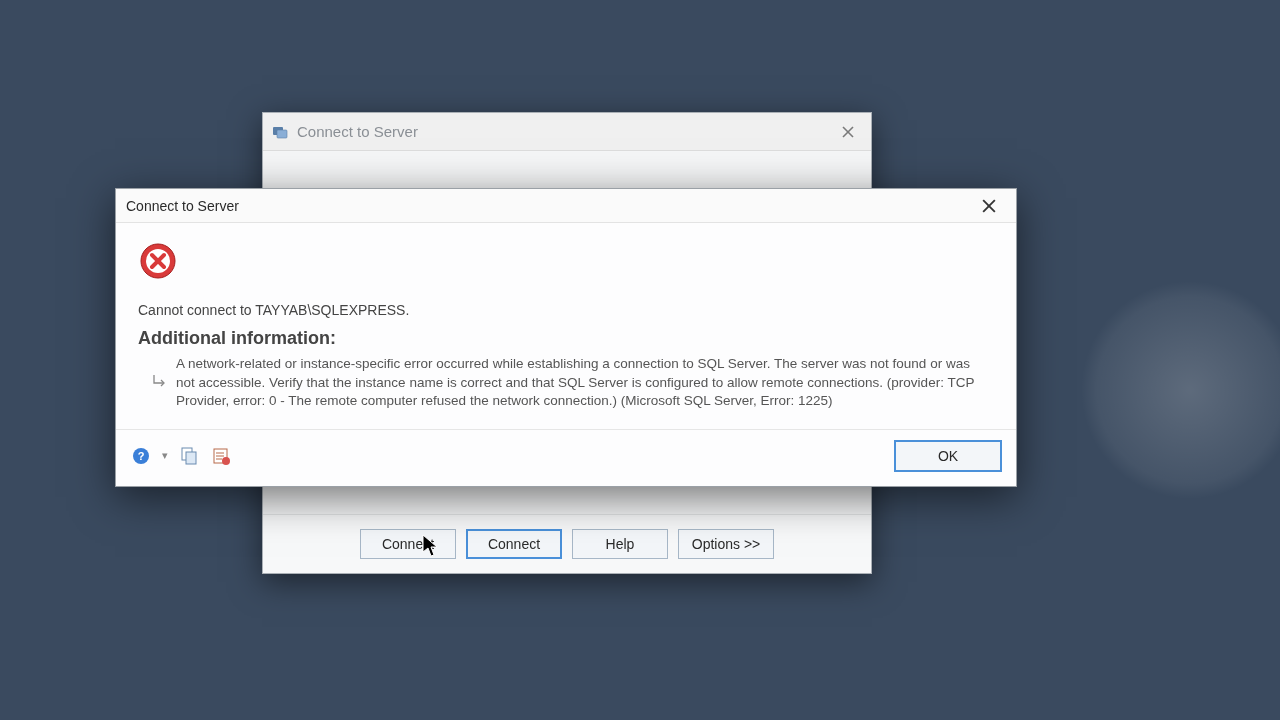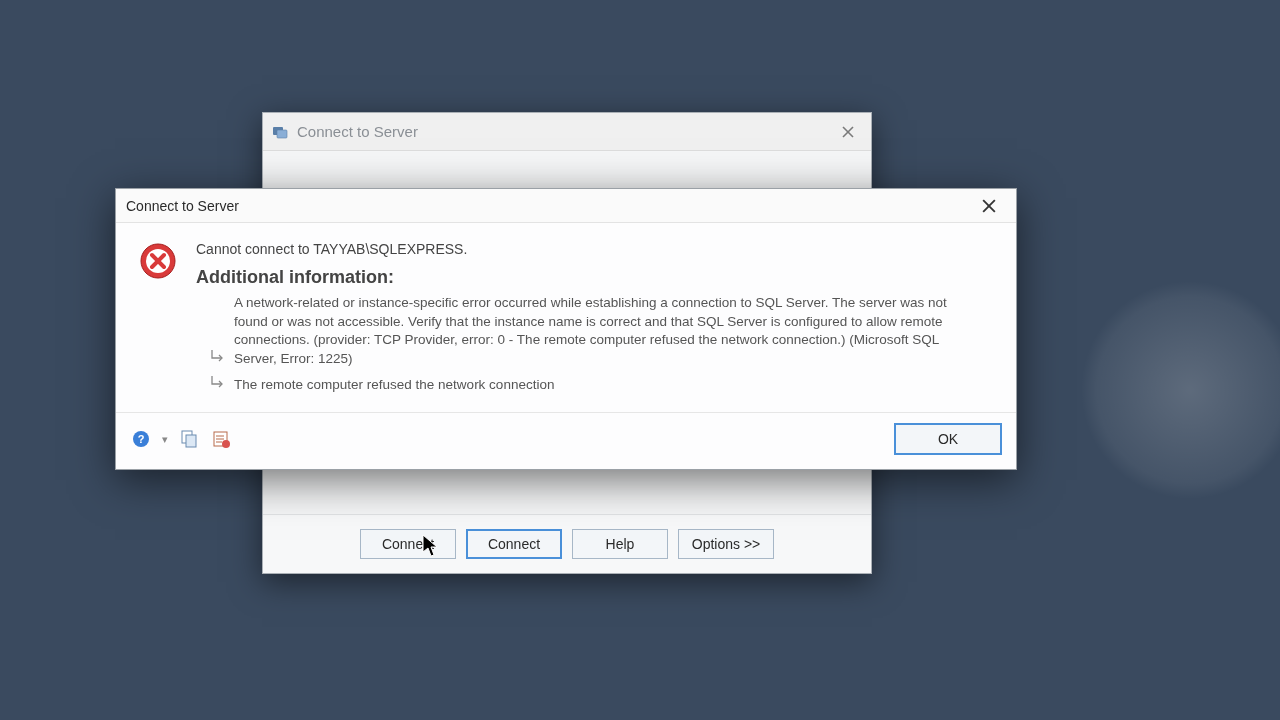--- a/index.html
+++ b/index.html
@@ -100,37 +100,38 @@
     width: 34px; height: 24px;
     display:flex;align-items:center;justify-content:center;
     font-size: 18px;
     color: #333;
   }
   .error-body {
     display: flex;
     padding: 18px 34px 14px 22px;
     gap: 18px;
     border-bottom: 1px solid #e6e6e6;
+    flex-direction: column;
   }
   .error-icon {
     flex: 0 0 40px;
   }
   .error-text { flex: 1; color: #444; }
   .error-text .msg {
     font-size: 14px;
     margin-bottom: 10px;
   }
   .error-text .addl-label {
     font-weight: bold;
     font-size: 18px;
     margin-bottom: 6px;
   }
   .detail-row {
     display: flex;
-    align-items: flex-end;
+    align-items: center;
     gap: 10px;
     margin: 4px 0 4px 14px;
     font-size: 13.5px;
     line-height: 1.38;
     color: #555;
   }
   .detail-row .arrow-icon {
     flex: 0 0 14px;
     margin-top: 2px;
   }
@@ -221,29 +222,20 @@
       <div class="detail-row">
         <span class="arrow-icon">
           <svg width="14" height="14" viewBox="0 0 14 14">
             <path d="M2 1 V9 H11" fill="none" stroke="#888" stroke-width="1.3"></path>
             <path d="M9 6 L12 9 L9 12" fill="none" stroke="#888" stroke-width="1.3"></path>
           </svg>
         </span>
         <span>A network-related or instance-specific error occurred while establishing a connection to SQL Server. The server was not found or was not accessible. Verify that the instance name is correct and that SQL Server is configured to allow remote connections. (provider: TCP Provider, error: 0 - The remote computer refused the network connection.) (Microsoft SQL Server, Error: 1225)</span>
       </div>
 
-      <div class="detail-row">
-        <span class="arrow-icon">
-          <svg width="14" height="14" viewBox="0 0 14 14">
-            <path d="M2 1 V9 H11" fill="none" stroke="#888" stroke-width="1.3"></path>
-            <path d="M9 6 L12 9 L9 12" fill="none" stroke="#888" stroke-width="1.3"></path>
-          </svg>
-        </span>
-        <span>The remote computer refused the network connection</span>
-      </div>
     </div>
   </div>
 
   <div class="error-footer">
     <span class="footer-icon">
       <svg width="20" height="20" viewBox="0 0 20 20">
         <circle cx="10" cy="10" r="8" fill="#3a7fd8"></circle>
         <text x="10" y="14" text-anchor="middle" font-size="11" font-weight="bold" fill="#fff">?</text>
       </svg>
     </span>

